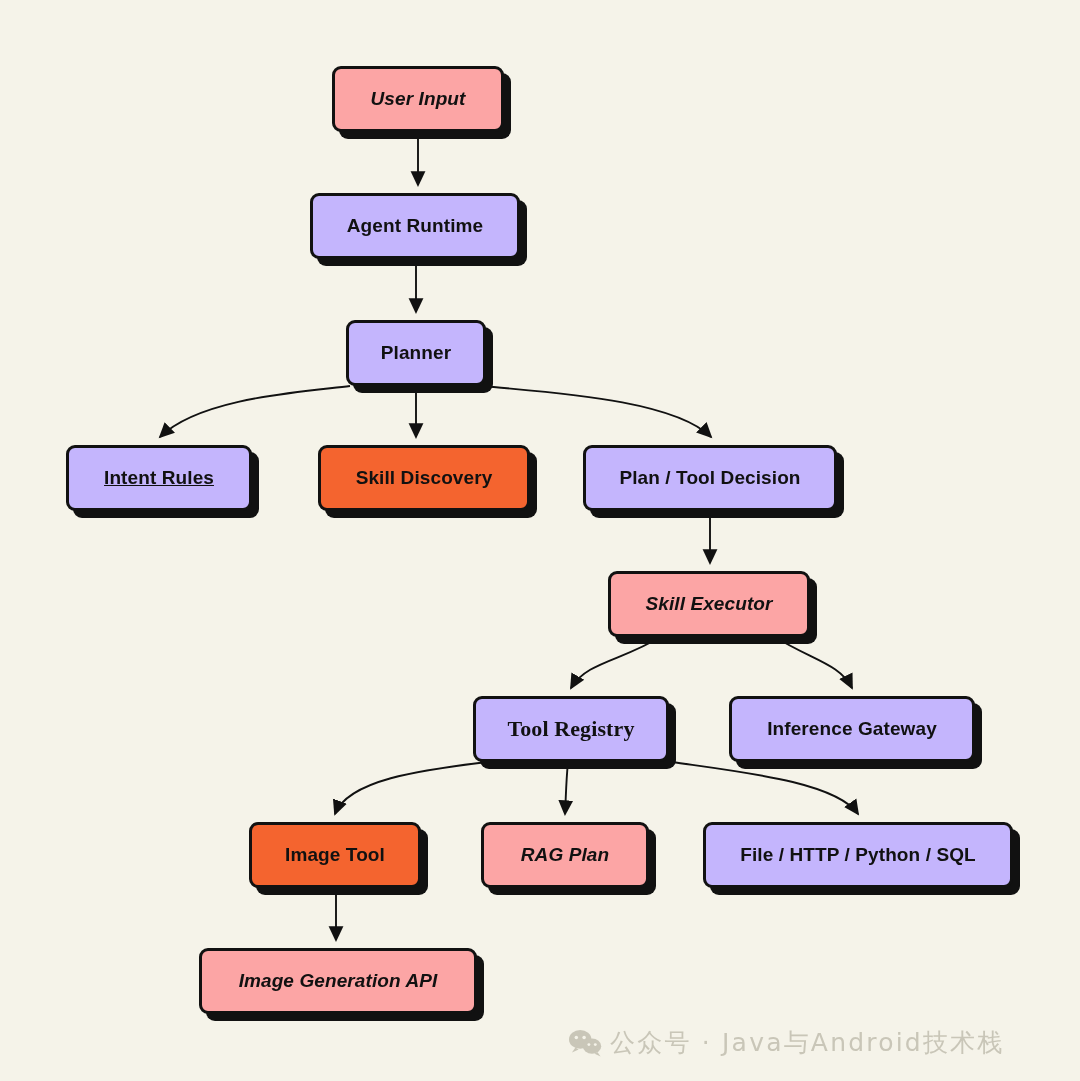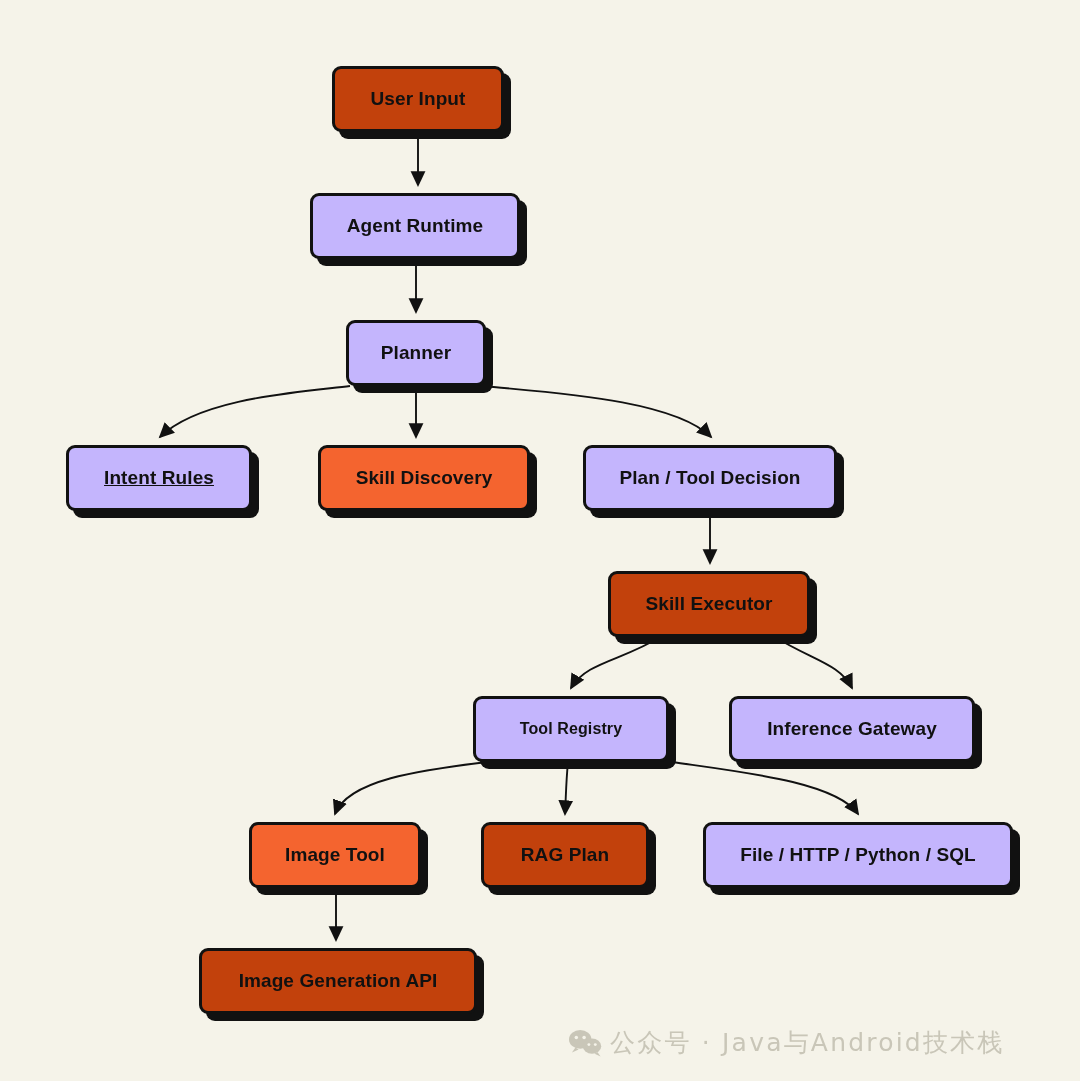--- a/index.html
+++ b/index.html
@@ -42,21 +42,21 @@
     letter-spacing: 0.1px;
     z-index: 3;
     box-shadow: 7px 7px 0 0 #111111;
     line-height: 1.15;
     user-select: none;
   }
   .node .node-label {
     display: block;
     padding: 0 10px;
   }
-  .fill-white  { background: #c2410c; }
+  .fill-white  { background: #fca5a5; font-style: italic; }
   .fill-yellow { background: #c4b5fd; }
   .fill-teal   { background: #c4b5fd; }
   .fill-orange { background: #f4642f; }
 
   #watermark {
     position: absolute;
     left: 568px;
     top: 1014px;
     display: flex;
     align-items: center;
@@ -121,21 +121,21 @@
       </div>
       <div class="node fill-orange" style="left: 310px; top: 445px; width: 212px; height: 66px; font-size: 19px; margin-left: 8px;">
         <span class="node-label">Skill Discovery</span>
       </div>
       <div class="node fill-teal" style="left: 583px; top: 445px; width: 254px; height: 66px; font-size: 19px;">
         <span class="node-label">Plan / Tool Decision</span>
       </div>
       <div class="node fill-white" style="left: 608px; top: 571px; width: 202px; height: 66px; font-size: 19px;">
         <span class="node-label">Skill Executor</span>
       </div>
-      <div class="node fill-yellow" style="left: 473px; top: 696px; width: 196px; height: 66px; font-size: 16px;">
+      <div class="node fill-yellow" style="left: 473px; top: 696px; width: 196px; height: 66px; font-size: 22px; font-family: Liberation Serif, serif;">
         <span class="node-label">Tool Registry</span>
       </div>
       <div class="node fill-teal" style="left: 729px; top: 696px; width: 246px; height: 66px; font-size: 19px;">
         <span class="node-label">Inference Gateway</span>
       </div>
       <div class="node fill-orange" style="left: 249px; top: 822px; width: 172px; height: 66px; font-size: 19px;">
         <span class="node-label">Image Tool</span>
       </div>
       <div class="node fill-white" style="left: 481px; top: 822px; width: 168px; height: 66px; font-size: 19px;">
         <span class="node-label">RAG Plan</span>

